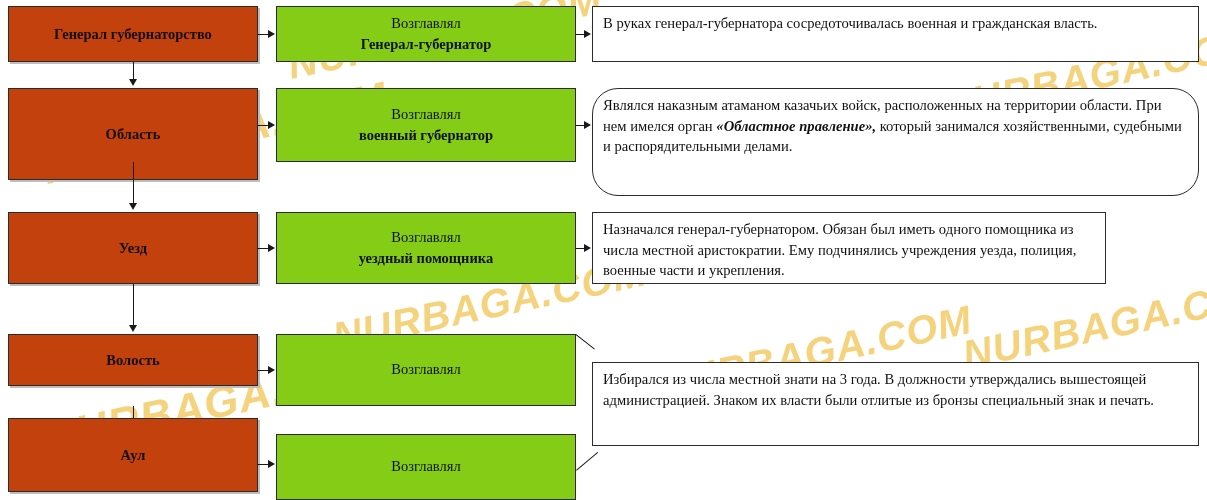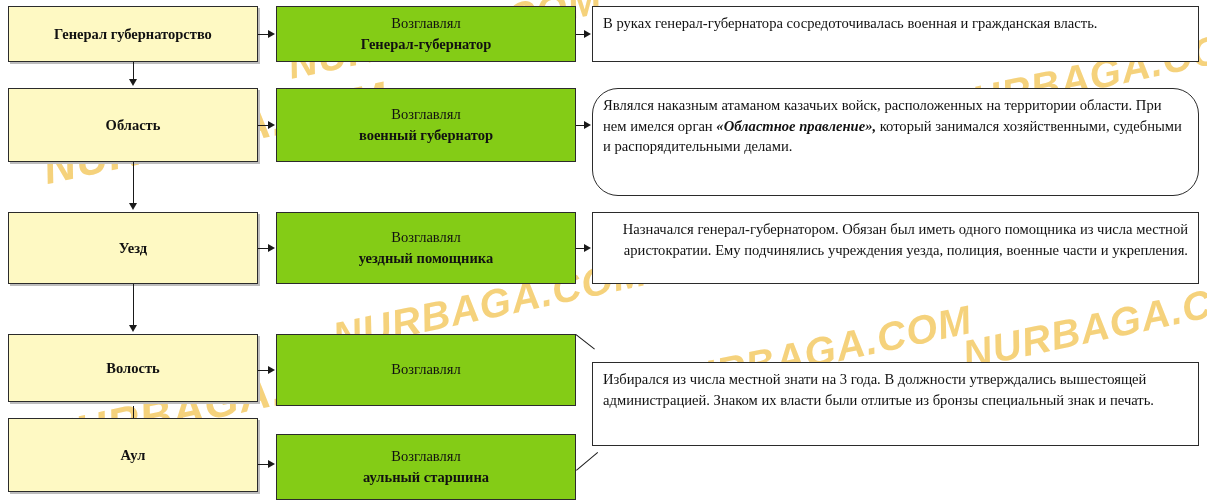--- a/index.html
+++ b/index.html
@@ -38,21 +38,21 @@
     box-sizing:border-box;
     border:1px solid #2b2b2b;
     background:#f4f4f2;
     display:flex;
     align-items:center;
     justify-content:center;
     text-align:center;
     font-size:14.5px;
     color:#111;
   }
-  .col1{width:250px;left:8px;font-weight:bold;background:#fef9c3;box-shadow:2px 2px 0 #bdbdbd;}
+  .col1{width:250px;left:8px;font-weight:bold;background:#c2410c;box-shadow:2px 2px 0 #bdbdbd;}
   .col2{width:300px;left:276px;background:#84cc16;font-size:14.5px;line-height:1.45;}
   .col3{left:592px;background:#ffffff;text-align:left;justify-content:flex-start;
         align-items:flex-start;padding:6px 10px;font-size:14.6px;line-height:1.42;}
   .col2 .lead{font-weight:normal;display:block;}
   .col2 .main{font-weight:bold;display:block;}
   .col3 i{font-style:italic;font-weight:bold;}
 
   
   .conn{position:absolute;background:#1a1a1a;}
   .h{height:1px;}
@@ -96,21 +96,21 @@
   <div class="box col3" style="top:6px;height:56px;width:607px;">
     <span>В руках генерал-губернатора сосредоточивалась военная и гражданская власть.</span>
   </div>
   <div class="conn h" style="left:258px;top:34px;width:11px;"></div>
   <div class="arrow-r" style="left:268px;top:29.5px;"></div>
   <div class="conn h" style="left:576px;top:34px;width:9px;"></div>
   <div class="arrow-r" style="left:584px;top:29.5px;"></div>
   <div class="conn v" style="left:133px;top:62px;height:18px;"></div>
   <div class="arrow-d" style="left:128.5px;top:79px;"></div>
 
-  <div class="box col1" style="top:88px;height:74px;">
+  <div class="box col1" style="top:88px;height:92px;">
     <span>Область</span>
   </div>
   <div class="box col2" style="top:88px;height:74px;">
     <span>
       <span class="lead">Возглавлял</span>
       <span class="main">военный губернатор</span>
     </span>
   </div>
   <div class="box col3" style="top:88px;height:108px;width:607px;border-radius:26px;">
     <span><span>Являлся наказным атаманом казачьих войск, расположенных на территории области. При нем имелся орган </span><i>«Областное правление»,</i><span> который занимался хозяйственными, судебными и распорядительными делами.</span></span>
@@ -124,31 +124,31 @@
 
   <div class="box col1" style="top:212px;height:72px;">
     <span>Уезд</span>
   </div>
   <div class="box col2" style="top:212px;height:72px;">
     <span>
       <span class="lead">Возглавлял</span>
       <span class="main">уездный помощника</span>
     </span>
   </div>
-  <div class="box col3" style="top:212px;height:72px;width:607px;text-align:right;">
+  <div class="box col3" style="top:212px;height:72px;width:514px;">
     <span>Назначался генерал-губернатором. Обязан был иметь одного помощника из числа местной аристократии. Ему подчинялись учреждения уезда, полиция, военные части и укрепления.</span>
   </div>
   <div class="conn h" style="left:258px;top:248px;width:11px;"></div>
   <div class="arrow-r" style="left:268px;top:243.5px;"></div>
   <div class="conn h" style="left:576px;top:248px;width:9px;"></div>
   <div class="arrow-r" style="left:584px;top:243.5px;"></div>
   <div class="conn v" style="left:133px;top:284px;height:42px;"></div>
   <div class="arrow-d" style="left:128.5px;top:325px;"></div>
 
-  <div class="box col1" style="top:334px;height:68px;text-align:right;">
+  <div class="box col1" style="top:334px;height:52px;text-align:right;">
     <span>Волость</span>
   </div>
   <div class="box col2" style="top:334px;height:72px;">
     <span>
       <span class="lead">Возглавлял</span>
     </span>
   </div>
   <div class="conn h" style="left:258px;top:370px;width:11px;"></div>
   <div class="arrow-r" style="left:268px;top:365.5px;"></div>
   <div class="conn v" style="left:133px;top:406px;height:20px;"></div>
@@ -160,19 +160,18 @@
 
   <div class="diag" style="left:576px;top:334px;width:24px;transform:rotate(38deg);"></div>
   <div class="diag" style="left:576px;top:470px;width:28px;transform:rotate(-40deg);"></div>
 
   <div class="box col1" style="top:418px;height:74px;">
     <span>Аул</span>
   </div>
   <div class="box col2" style="top:434px;height:66px;">
     <span>
       <span class="lead">Возглавлял</span>
-      <span class="main">аульный старшина</span>
     </span>
   </div>
   <div class="conn h" style="left:258px;top:464px;width:11px;"></div>
   <div class="arrow-r" style="left:268px;top:459.5px;"></div>
 
 </div>
 
 </body></html>

